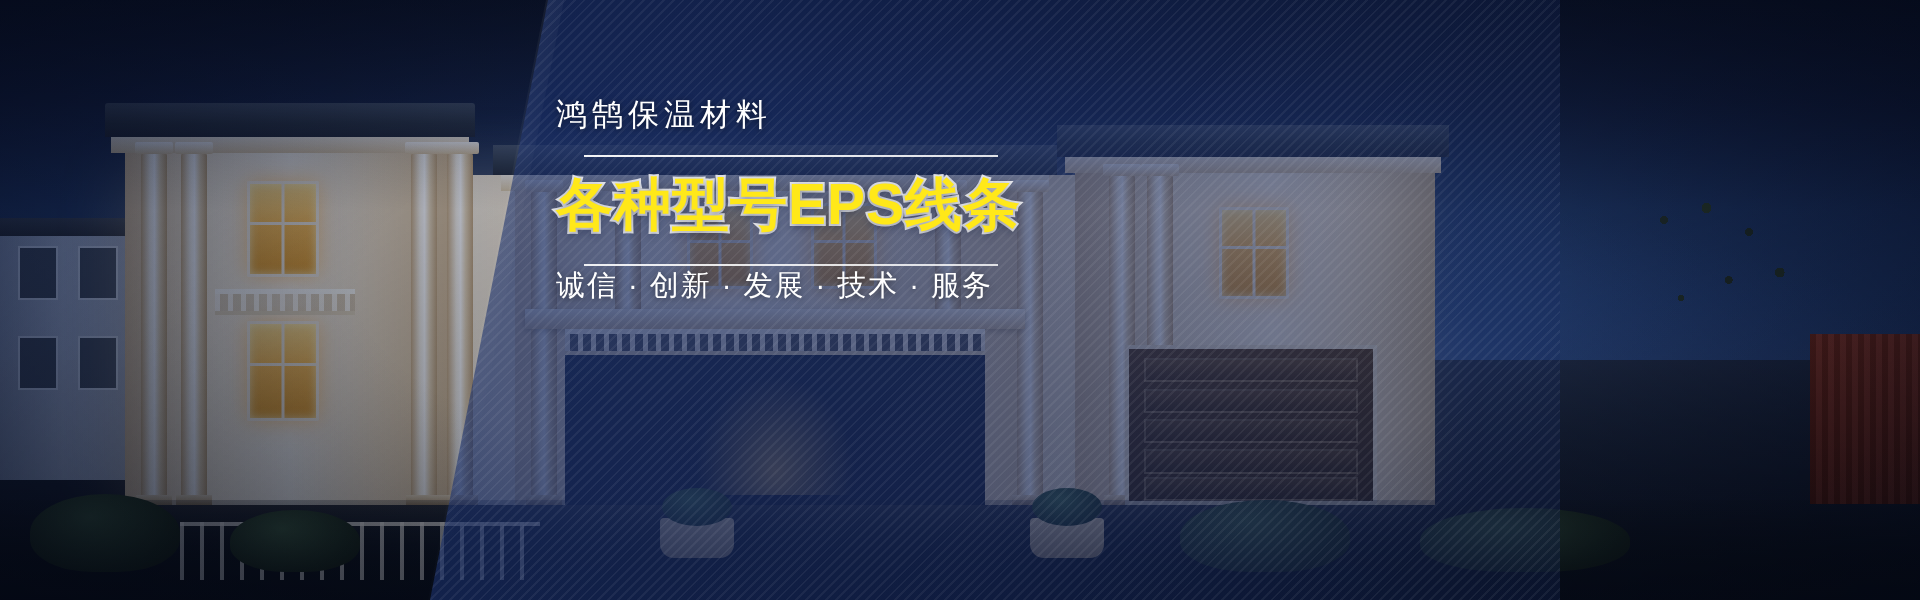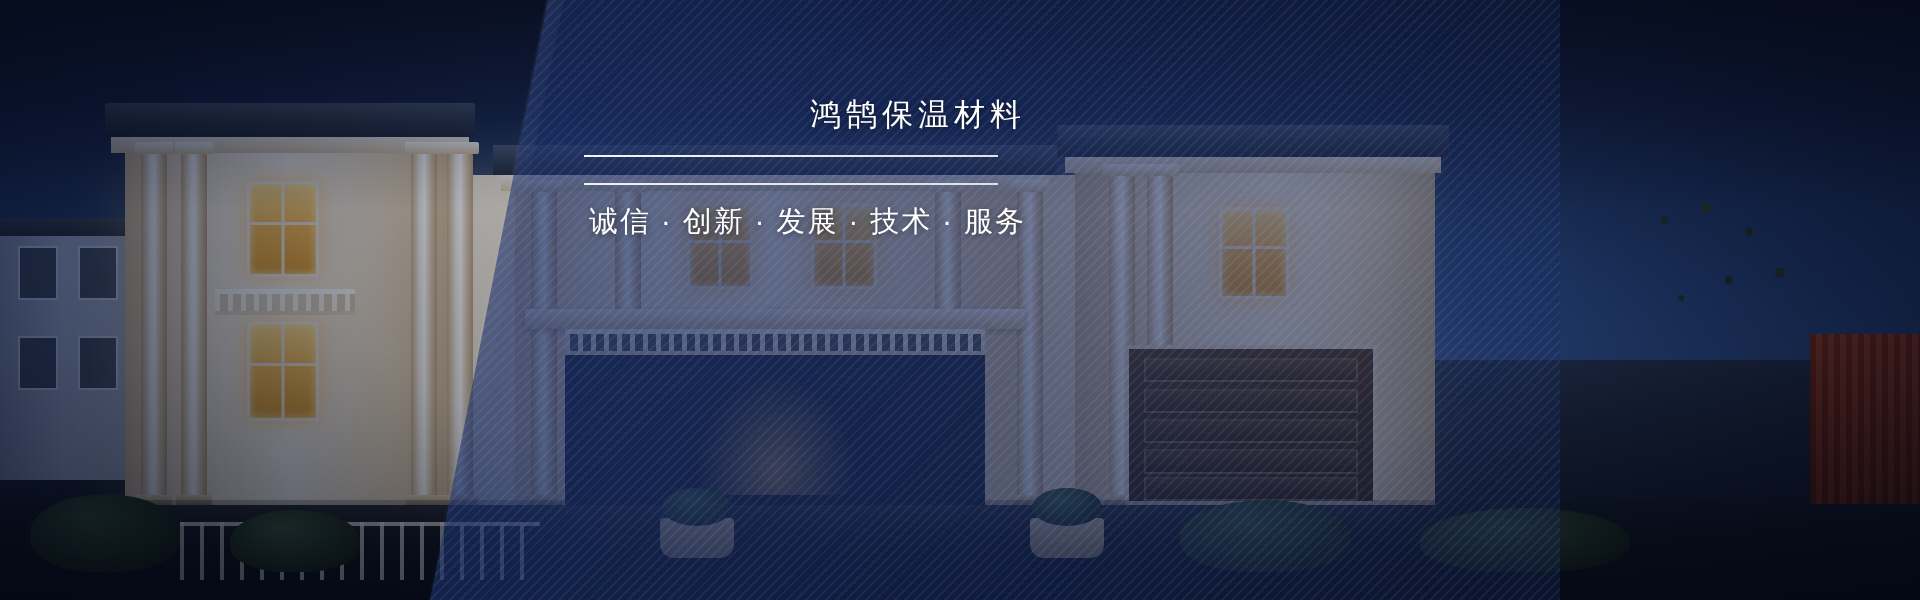--- a/index.html
+++ b/index.html
@@ -229,21 +229,21 @@
   }
   .diag-edge {
     position:absolute; top:0; bottom:0; left:428px; width:150px;
     background:linear-gradient(105deg, rgba(255,255,255,.16) 0%, rgba(255,255,255,0) 55%);
     clip-path:polygon(118px 0, 136px 0, 18px 100%, 0 100%);
   }
 
   
   .copy {
     position:absolute; left:556px; top:96px; width:470px;
-    text-align:right;
+    text-align:left;
   }
   .eyebrow {
     color:#ffffff;
     font-size:31px;
     letter-spacing:5px;
     line-height:1.2;
     text-shadow:0 1px 6px rgba(0,0,0,.55);
     white-space:nowrap;
   }
   .rule-top {
@@ -262,21 +262,20 @@
     -webkit-text-stroke:4px rgba(255,255,255,.85);
     paint-order:stroke fill;
     text-shadow:0 3px 10px rgba(10,20,50,.45);
   }
   .rule-bot {
     margin:26px auto 0;
     width:414px; height:2px;
     background:linear-gradient(90deg, rgba(255,255,255,.9), rgba(255,255,255,.8));
   }
   .subline {
-    margin-top:17px;
     color:#ffffff;
     font-size:29px;
     letter-spacing:2px;
     white-space:nowrap;
     text-shadow:0 1px 6px rgba(0,0,0,.5);
   }
 </style>
 </head>
 <body>
 
@@ -371,17 +370,18 @@
   </div>
 
   <div class="diag-panel">
     <div class="diag-hatch"></div>
   </div>
   <div class="diag-edge"></div>
 
   <div class="copy">
     <div class="eyebrow">鸿鹄保温材料</div>
     <div class="rule-top"></div>
+    <div class="headline">各种型号EPS线条</div>
     <div class="rule-bot"></div>
     <div class="subline">诚信 · 创新 · 发展 · 技术 · 服务</div>
   </div>
 
 </div>
 
 </body></html>

